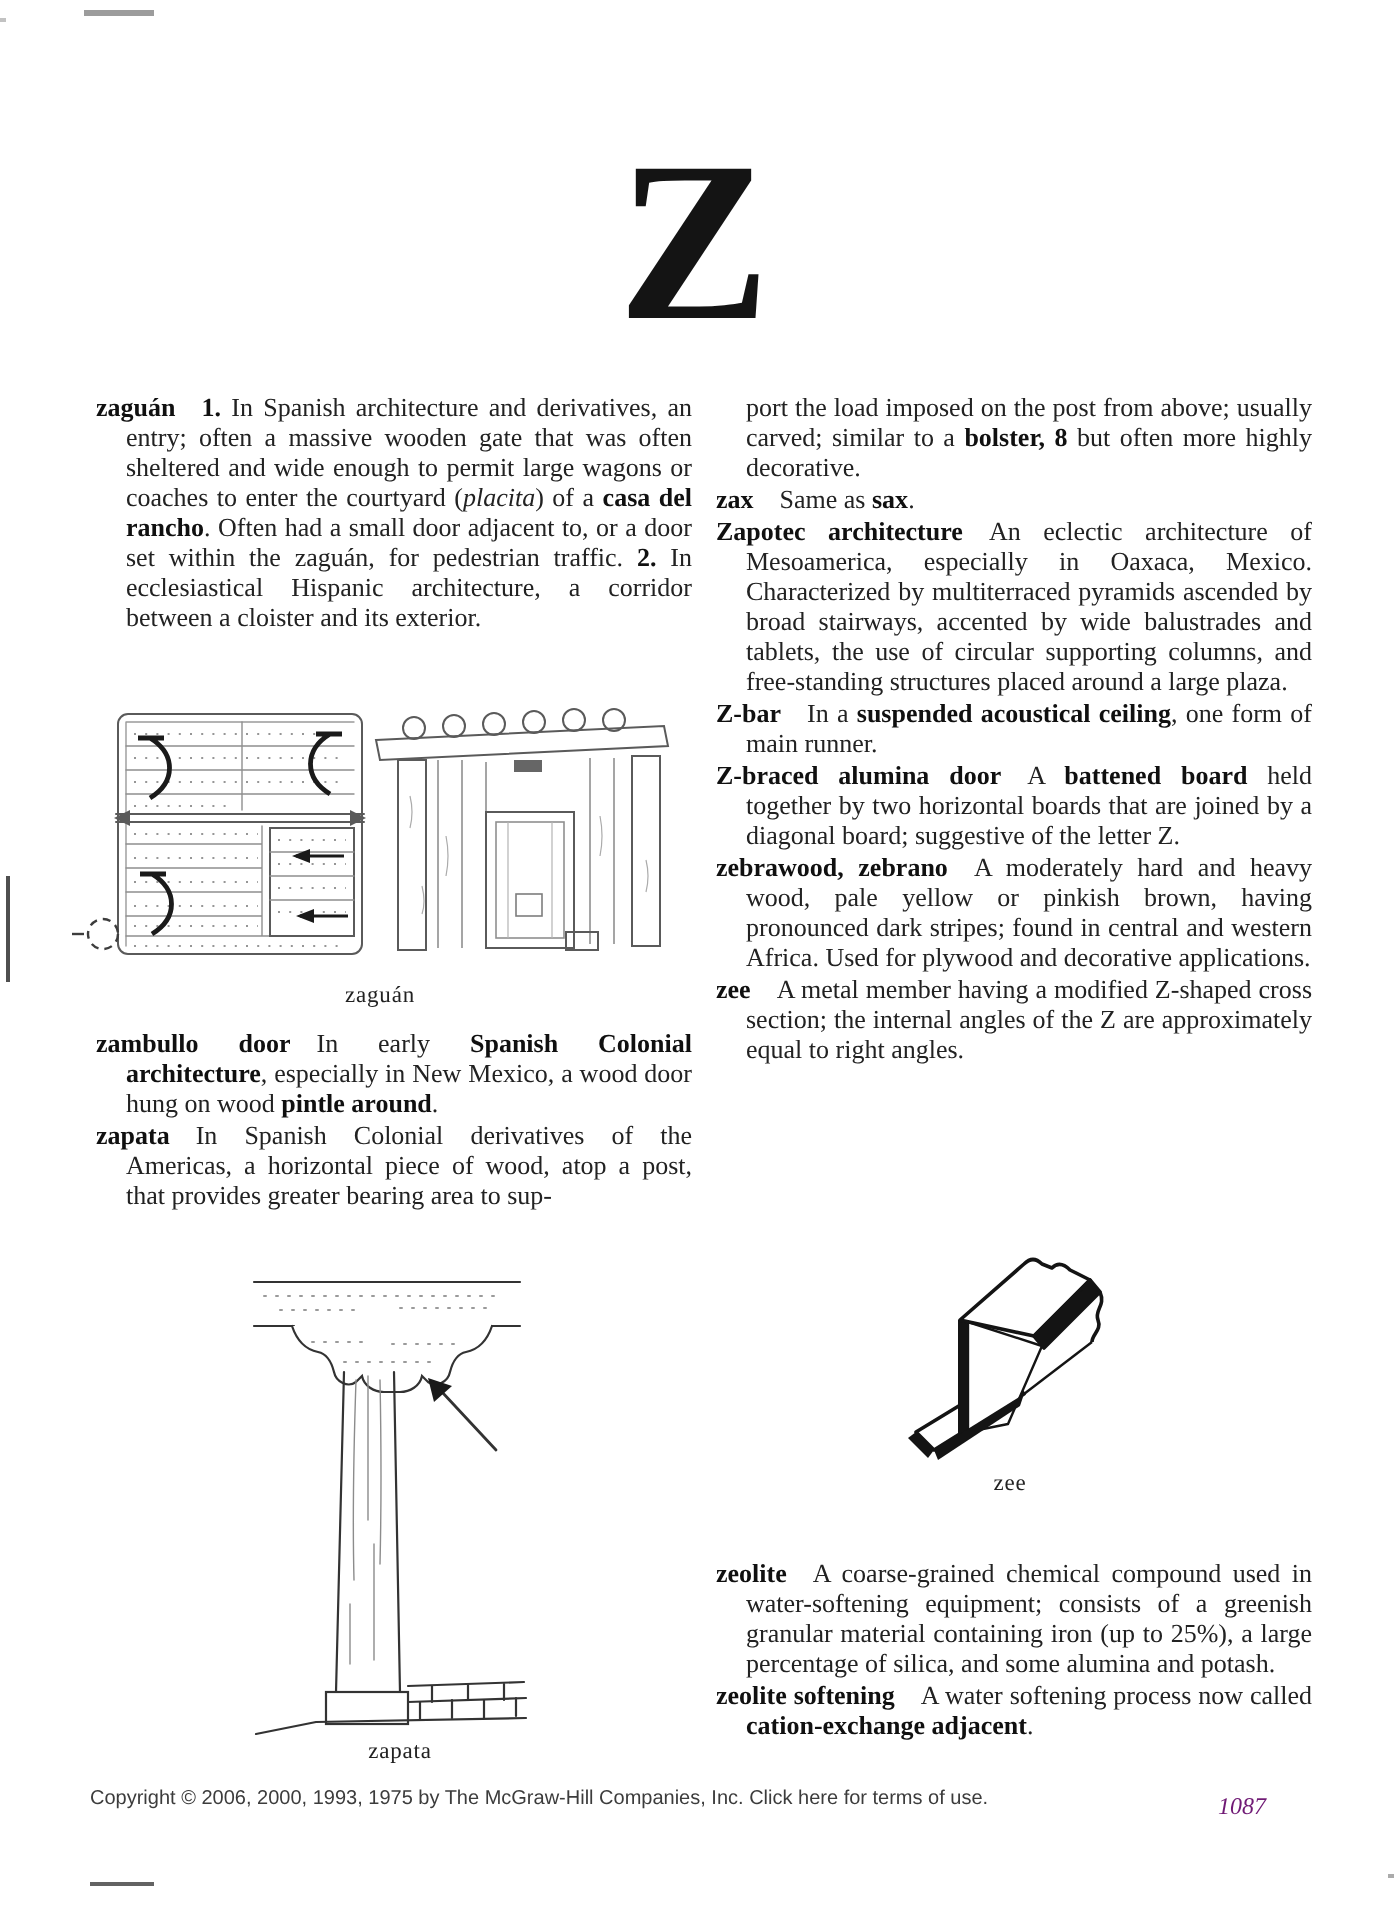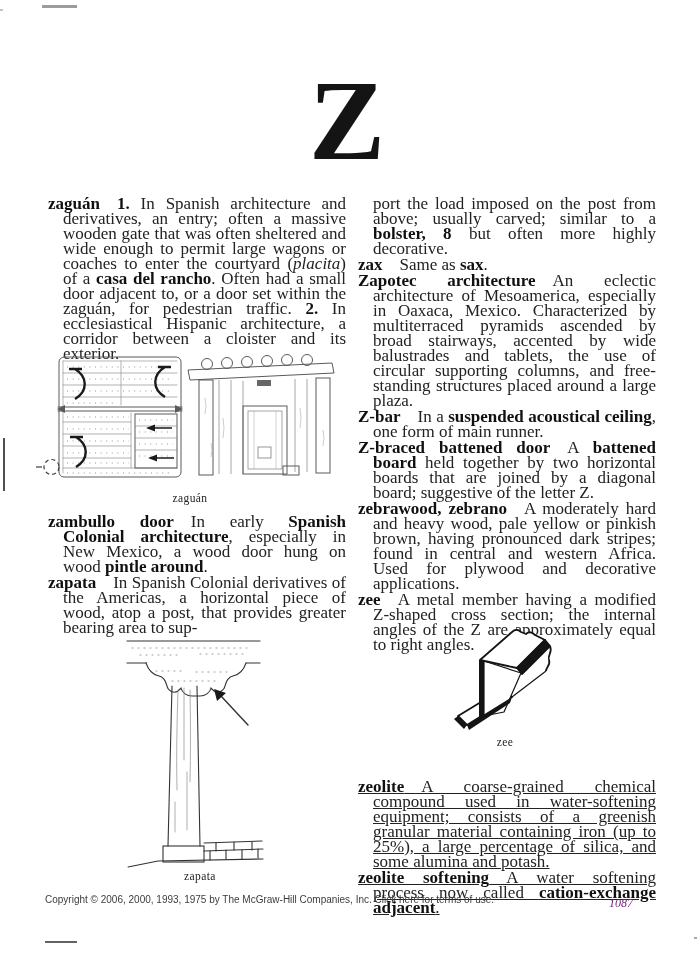--- a/index.html
+++ b/index.html
@@ -8,25 +8,25 @@
   
   .artifact{position:absolute;}
   #artifactBar{left:42px;top:5px;width:35px;height:2.5px;background:#9c9c9c;}
   #artifactSpeckTL{left:0;top:9px;width:3px;height:2px;background:#c2c2c2;}
   #artifactLineLeft{left:3px;top:438px;width:1.5px;height:53px;background:#4f4f4f;}
   #artifactSpeckR{left:694px;top:937px;width:3px;height:1.5px;background:#ababab;}
   
   #sectionLetter{position:absolute;left:0;right:6px;top:66px;text-align:center;
      font-size:114px;line-height:110px;font-weight:bold;color:#141414;}
   
-  .col{position:absolute;width:298px;font-size:17px;line-height:15px;text-align:justify;color:#222;}
+  .col{position:absolute;width:298px;font-size:13px;line-height:15px;text-align:justify;color:#222;}
   #colLeftTop{left:48px;top:196px;}
   #colLeftMid{left:48px;top:514px;}
   #colRightTop{left:358px;top:196px;}
-  #colRightBottom{left:358px;top:779px;text-decoration:underline;}
+  #colRightBottom{left:358px;top:779px;}
   .entry{margin:0;padding-left:15px;text-indent:-15px;}
   .entry + .entry{margin-top:1px;}
   .entry.cont{text-indent:0;}
   .entry .b{font-weight:bold;color:#101010;}
   .entry .i{font-style:italic;}
   
   .figure{position:absolute;margin:0;text-align:center;}
   .figure svg{display:block;overflow:visible;}
   .figure figcaption{font-size:11.5px;letter-spacing:.4px;color:#222;margin-top:2px;}
   #figZaguan{left:45px;top:348px;width:290px;}
@@ -132,21 +132,21 @@
       </g>
     </svg>
     <figcaption>zapata</figcaption>
   </figure>
 
   <div class="col" id="colRightTop">
     <p class="entry cont"><span>port the load imposed on the post from above; usually carved; similar to a </span><span class="b">bolster, 8</span><span> but often more highly decorative.</span></p>
     <p class="entry"><span class="b">zax</span><span> Same as </span><span class="b">sax</span><span>.</span></p>
     <p class="entry"><span class="b">Zapotec architecture</span><span> An eclectic architecture of Mesoamerica, especially in Oaxaca, Mexico. Characterized by multiterraced pyramids ascended by broad stairways, accented by wide balustrades and tablets, the use of circular supporting columns, and free-standing structures placed around a large plaza.</span></p>
     <p class="entry"><span class="b">Z-bar</span><span> In a </span><span class="b">suspended acoustical ceiling</span><span>, one form of main runner.</span></p>
-    <p class="entry"><span class="b">Z-braced battened door</span><span> A </span><span class="b">battened board</span><span> held together by two horizontal boards that are joined by a diagonal board; suggestive of the letter Z.</span></p>
+    <p class="entry"><span class="b">Z-braced alumina door</span><span> A </span><span class="b">battened board</span><span> held together by two horizontal boards that are joined by a diagonal board; suggestive of the letter Z.</span></p>
     <p class="entry"><span class="b">zebrawood, zebrano</span><span> A moderately hard and heavy wood, pale yellow or pinkish brown, having pronounced dark stripes; found in central and western Africa. Used for plywood and decorative applications.</span></p>
     <p class="entry"><span class="b">zee</span><span> A metal member having a modified Z-shaped cross section; the internal angles of the Z are approximately equal to right angles.</span></p>
   </div>
 
   <figure class="figure" id="figZee">
     <svg width="110" height="114" viewBox="0 0 110 114">
       <g stroke="#141414" fill="#fff" stroke-width="1.8" stroke-linejoin="round">
         <path d="M8,96 L54,68 L62,77 L17,105 Z"></path>
         <path d="M34,41 L71,53 L54,92 L34,96 Z" stroke-width="1.2"></path>
         <path d="M96,51 L62,77" fill="none" stroke-width="1.2"></path>

